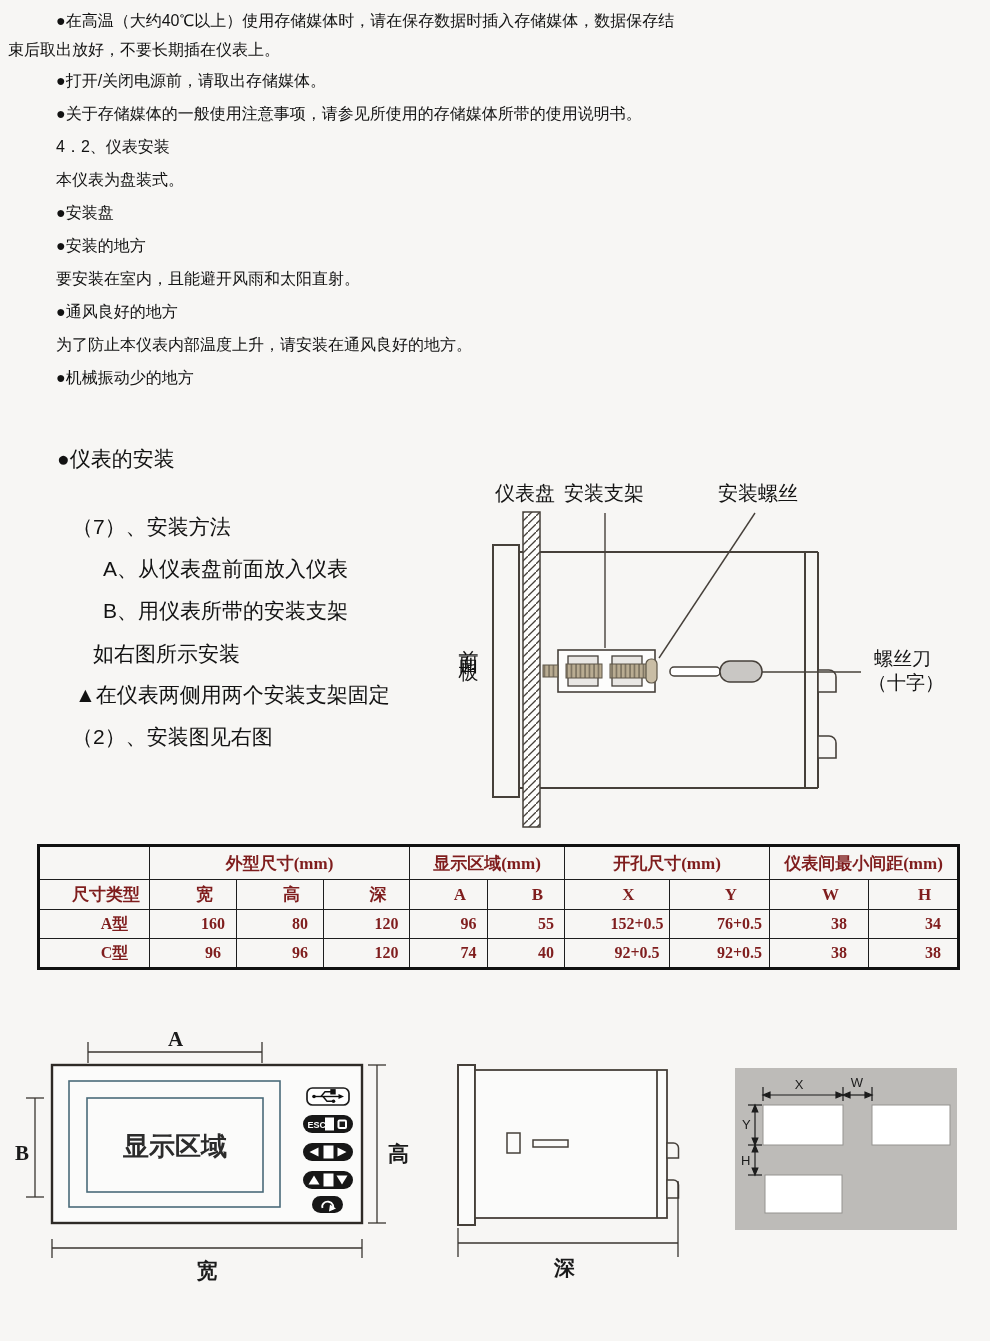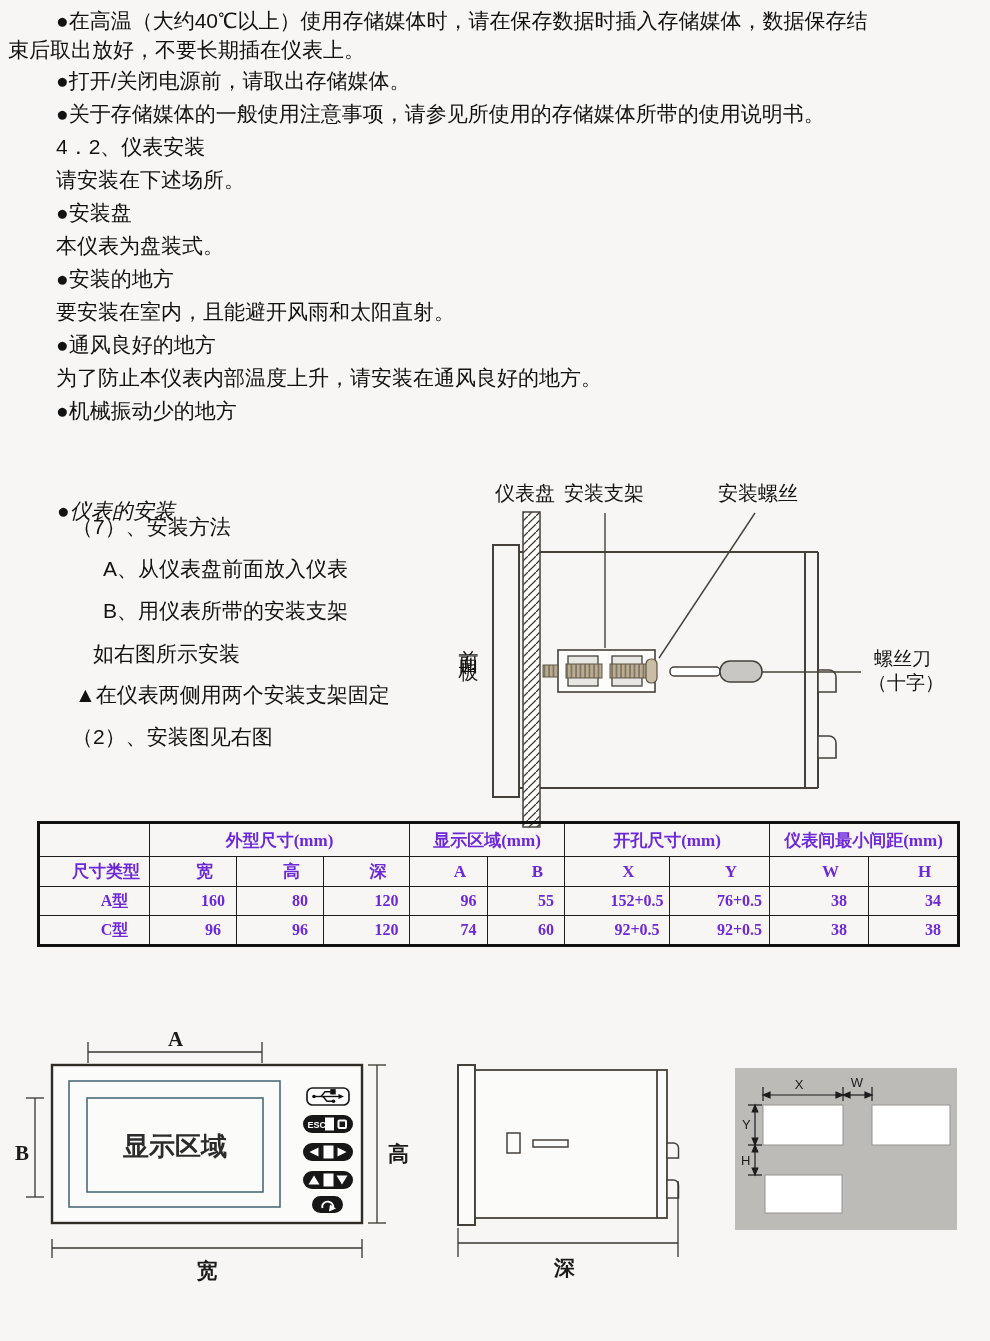--- a/index.html
+++ b/index.html
@@ -1,59 +1,58 @@
 <!DOCTYPE html>
 <html><head>
 <meta charset="utf-8">
 <style>
   html,body{margin:0;padding:0;background:#e8e8e8;}
   .canvas{position:relative;width:990px;height:1341px;background:#f7f6f4;overflow:hidden;
           font-family:"Liberation Sans",sans-serif;color:#121212;}
   
   .textblock{position:absolute;left:8px;top:6px;width:968px;}
-  .tl{font-size:21px;line-height:33px;white-space:nowrap;}
+  .tl{font-size:16px;line-height:33px;white-space:nowrap;}
   .tl.first{line-height:29px;}
   .ind{margin-left:48px;}
   
   .abs{position:absolute;font-size:21px;line-height:22px;white-space:nowrap;}
   .vlab{position:absolute;writing-mode:vertical-lr;letter-spacing:6px;font-size:20px;}
   
-  .dimtable{position:absolute;left:37px;top:821px;border-collapse:collapse;table-layout:fixed;
-            font-family:"Liberation Serif",serif;font-weight:bold;color:#6d28d9;}
+  .dimtable{position:absolute;left:37px;top:844px;border-collapse:collapse;table-layout:fixed;
+            font-family:"Liberation Serif",serif;font-weight:bold;color:#7f1d1d;}
   .dimtable td{border:1.5px solid #1d1d1d;text-align:center;vertical-align:middle;padding:0;}
   .dimtable{border:3px solid #111;}
   .dimtable .gh{font-size:17px;height:32px;}
   .dimtable .ch{font-size:17px;height:29px;padding-left:23px;}
   .dimtable .dv{font-size:16px;height:28px;padding-left:40px;}
   svg{position:absolute;}
   svg text{font-family:"Liberation Sans",sans-serif;}
   svg text.serif{font-family:"Liberation Serif",serif;font-weight:bold;}
 </style>
 </head>
 <body>
 
 <div class="canvas">
 
   <div class="textblock">
     <div class="tl first ind">●在高温（大约40℃以上）使用存储媒体时，请在保存数据时插入存储媒体，数据保存结</div>
     <div class="tl first">束后取出放好，不要长期插在仪表上。</div>
     <div class="tl ind">●打开/关闭电源前，请取出存储媒体。</div>
     <div class="tl ind">●关于存储媒体的一般使用注意事项，请参见所使用的存储媒体所带的使用说明书。</div>
     <div class="tl ind">4．2、仪表安装</div>
-    <div class="tl ind">请安装在下述场所。</div>
+    <div class="tl ind">本仪表为盘装式。</div>
     <div class="tl ind">●安装盘</div>
-    <div class="tl ind">本仪表为盘装式。</div>
     <div class="tl ind">●安装的地方</div>
     <div class="tl ind">要安装在室内，且能避开风雨和太阳直射。</div>
     <div class="tl ind">●通风良好的地方</div>
     <div class="tl ind">为了防止本仪表内部温度上升，请安装在通风良好的地方。</div>
     <div class="tl ind">●机械振动少的地方</div>
   </div>
 
-  <div class="abs" style="left:57px;top:500px;font-style:italic;">●仪表的安装</div>
+  <div class="abs" style="left:57px;top:448px;">●仪表的安装</div>
   <div class="abs" style="left:72px;top:516px;">（7）、安装方法</div>
   <div class="abs" style="left:103px;top:558px;">A、从仪表盘前面放入仪表</div>
   <div class="abs" style="left:103px;top:600px;">B、用仪表所带的安装支架</div>
   <div class="abs" style="left:93px;top:643px;">如右图所示安装</div>
   <div class="abs" style="left:75px;top:684px;">▲在仪表两侧用两个安装支架固定</div>
   <div class="abs" style="left:72px;top:726px;">（2）、安装图见右图</div>
 
   <div class="vlab" style="left:456px;top:634px;">前面板</div>
 
   <svg style="left:440px;top:460px;" width="550" height="395" viewBox="0 0 550 395">
@@ -158,21 +157,21 @@
       <td class="dv">76+0.5</td>
       <td class="dv">38</td>
       <td class="dv">34</td>
     </tr>
     <tr>
       <td class="dv">C型</td>
       <td class="dv">96</td>
       <td class="dv">96</td>
       <td class="dv">120</td>
       <td class="dv">74</td>
-      <td class="dv">60</td>
+      <td class="dv">40</td>
       <td class="dv">92+0.5</td>
       <td class="dv">92+0.5</td>
       <td class="dv">38</td>
       <td class="dv">38</td>
     </tr>
   </tbody>
     </table>
 
   <svg style="left:10px;top:1020px;" width="400" height="270" viewBox="0 0 400 270">
     <g stroke="#3a3530" stroke-width="1.3" fill="none">

